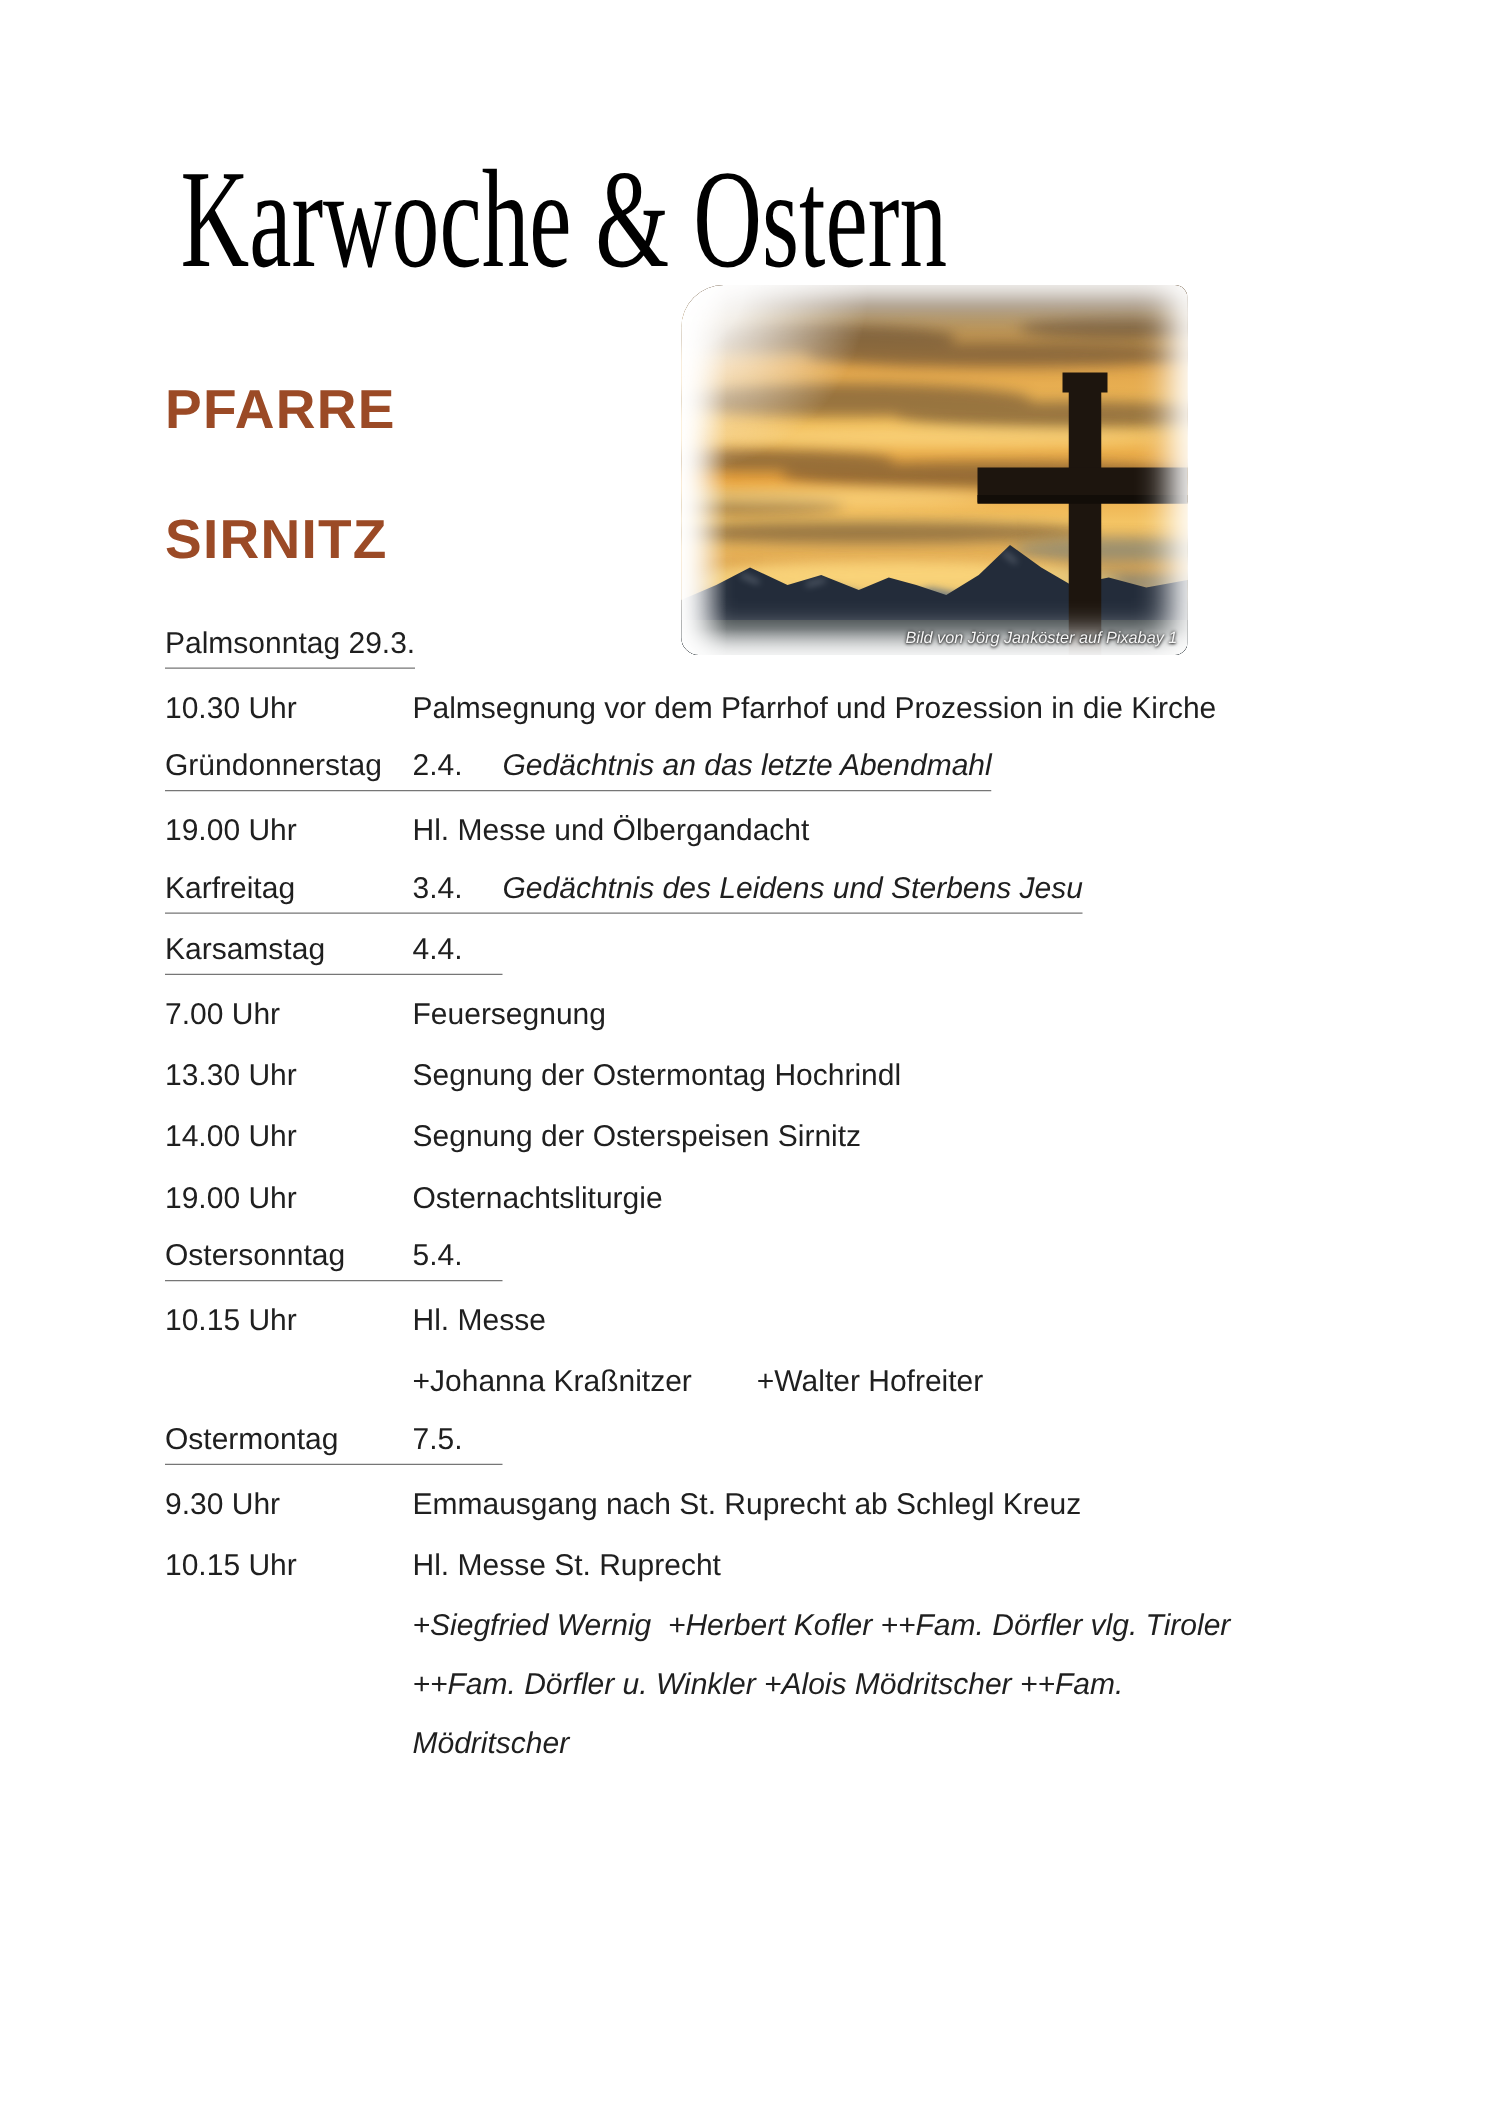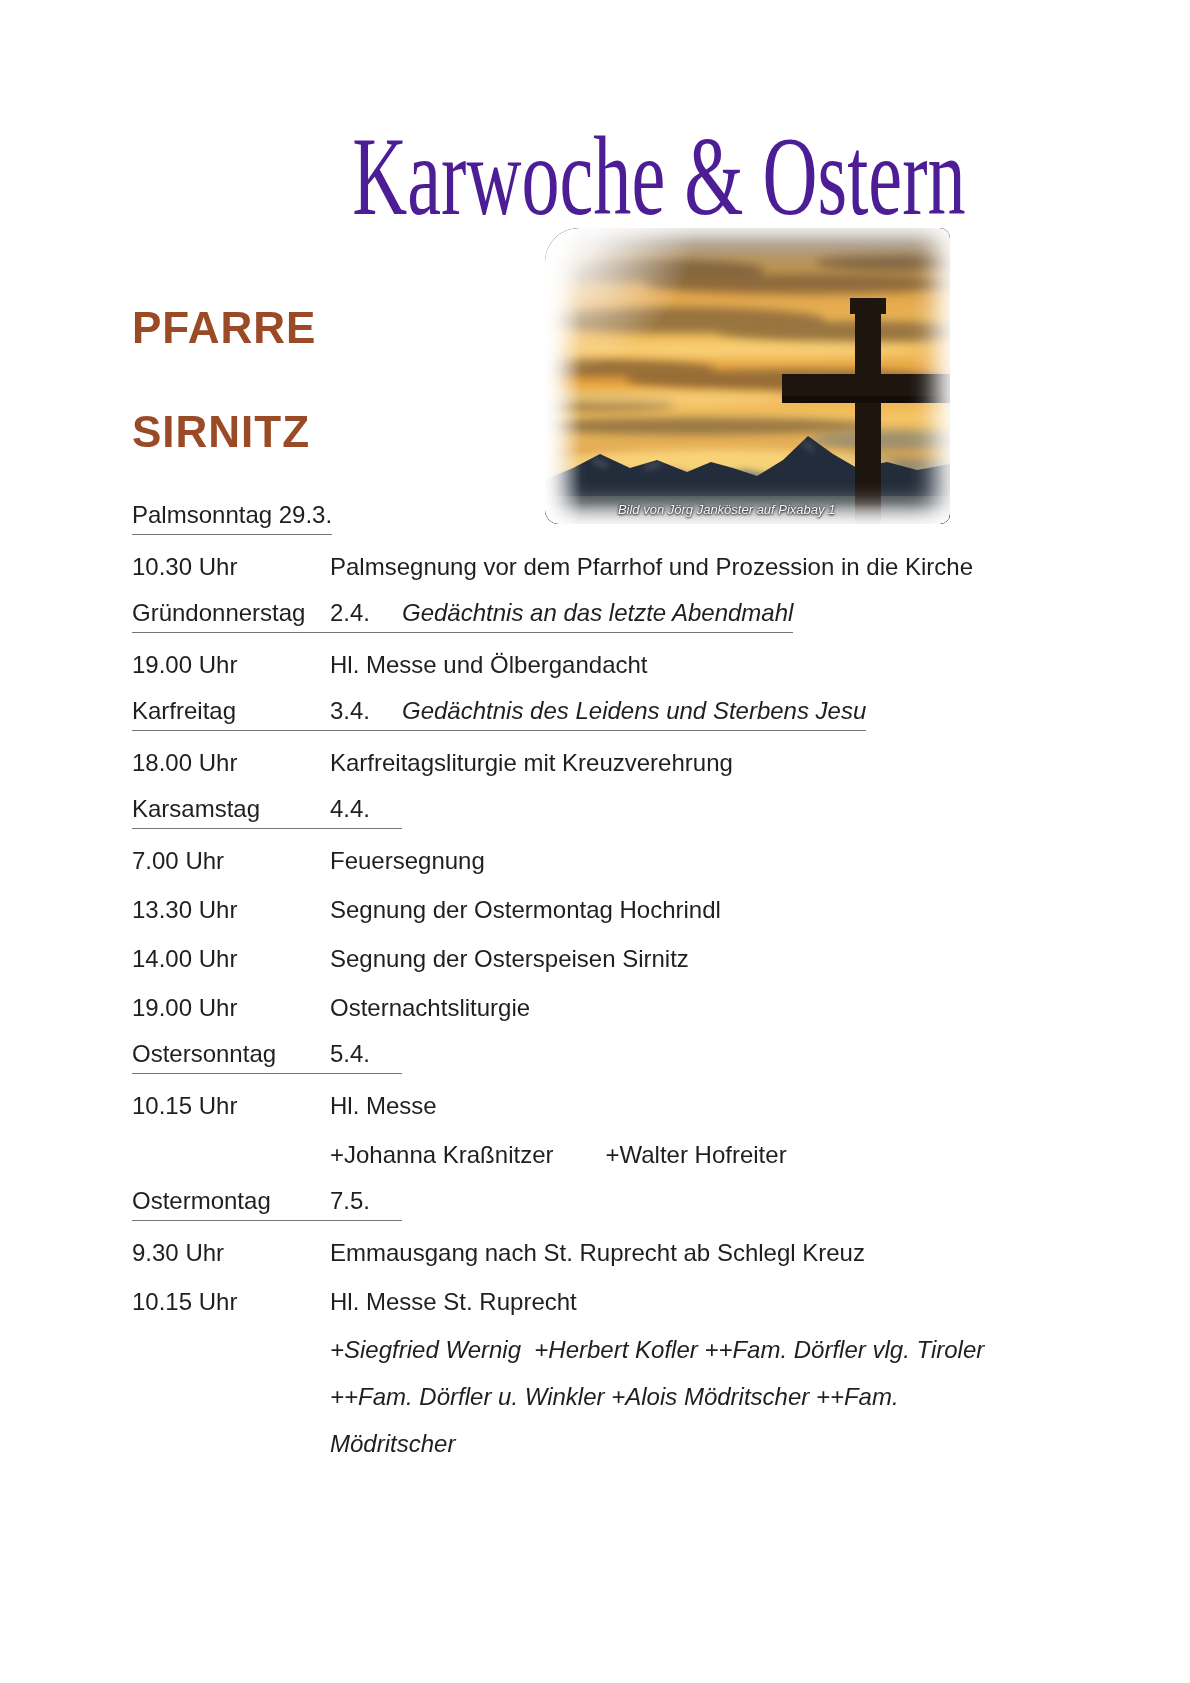--- a/index.html
+++ b/index.html
@@ -3,23 +3,23 @@
 <meta charset="utf-8">
 <title>Document</title>
 <style>
   html,body{margin:0;padding:0;}
   body{
     width:1190px;height:1683px;position:relative;background:#ffffff;
     font-family:"Liberation Sans",sans-serif;color:#1f1f1f;overflow:hidden;
   }
   
   .title{
-    position:absolute;top:120px;left:0;width:1110px;text-align:right;
+    position:absolute;top:120px;left:0;width:1110px;text-align:left;
     font-family:"Liberation Serif",serif;font-size:112px;line-height:1;
-    color:#4c1d95;white-space:nowrap;
+    color:#000000;white-space:nowrap;
   }
   .title .squeeze{display:inline-block;transform:scaleX(0.68);transform-origin:center;}
   
   .parish{
     position:absolute;left:132px;font-size:44px;font-weight:bold;
     letter-spacing:1px;line-height:1;
   }
   .parish.l1{top:306px;}
   .parish.l2{top:392px;margin-top:18px;}
   
@@ -31,21 +31,21 @@
   .photo .feather{
     position:absolute;inset:0;pointer-events:none;
     border-radius:34px 10px 10px 14px;
     box-shadow:inset 0 0 26px 14px #ffffff;
     background:
       radial-gradient(circle at 0% 0%, #ffffff 0%, rgba(255,255,255,0.85) 10%, rgba(255,255,255,0) 30%),
       linear-gradient(to right, rgba(255,255,255,0.9) 0%, rgba(255,255,255,0) 9%),
       linear-gradient(to top, rgba(255,255,255,0.55) 0%, rgba(255,255,255,0) 7%);
   }
   .photo .caption{
-    position:absolute;left:18%;right:2%;bottom:7px;text-align:left;
+    position:absolute;left:18%;right:2%;bottom:7px;text-align:right;
     font-size:13px;font-style:italic;color:#f6f6f6;
     text-shadow:0 0 3px rgba(0,0,0,0.9),0 1px 2px rgba(0,0,0,0.7);
     white-space:nowrap;
   }
   
   .schedule{position:absolute;left:132px;top:493px;width:940px;font-size:24px;}
   .row{height:49px;display:flex;align-items:center;}
   .row.blockrow{height:auto;align-items:flex-end;font-style:italic;}
   .col-time{width:198px;flex:none;}
   .day-wrap{
@@ -161,24 +161,20 @@
       <span class="col-desc">Hl. Messe und Ölbergandacht</span>
     </div>
     <div class="row">
       <span class="day-wrap">
         <span class="col-day fixed">Karfreitag</span>
         <span class="col-date">3.4.</span>
         <span class="col-desc italic">Gedächtnis des Leidens und Sterbens Jesu</span>
       </span>
     </div>
     <div class="row">
-      <span class="col-time">18.00 Uhr</span>
-      <span class="col-desc">Karfreitagsliturgie mit Kreuzverehrung</span>
-    </div>
-    <div class="row">
       <span class="day-wrap">
         <span class="col-day fixed">Karsamstag</span>
         <span class="col-date">4.4.</span>
       </span>
     </div>
     <div class="row">
       <span class="col-time">7.00 Uhr</span>
       <span class="col-desc">Feuersegnung</span>
     </div>
     <div class="row">

